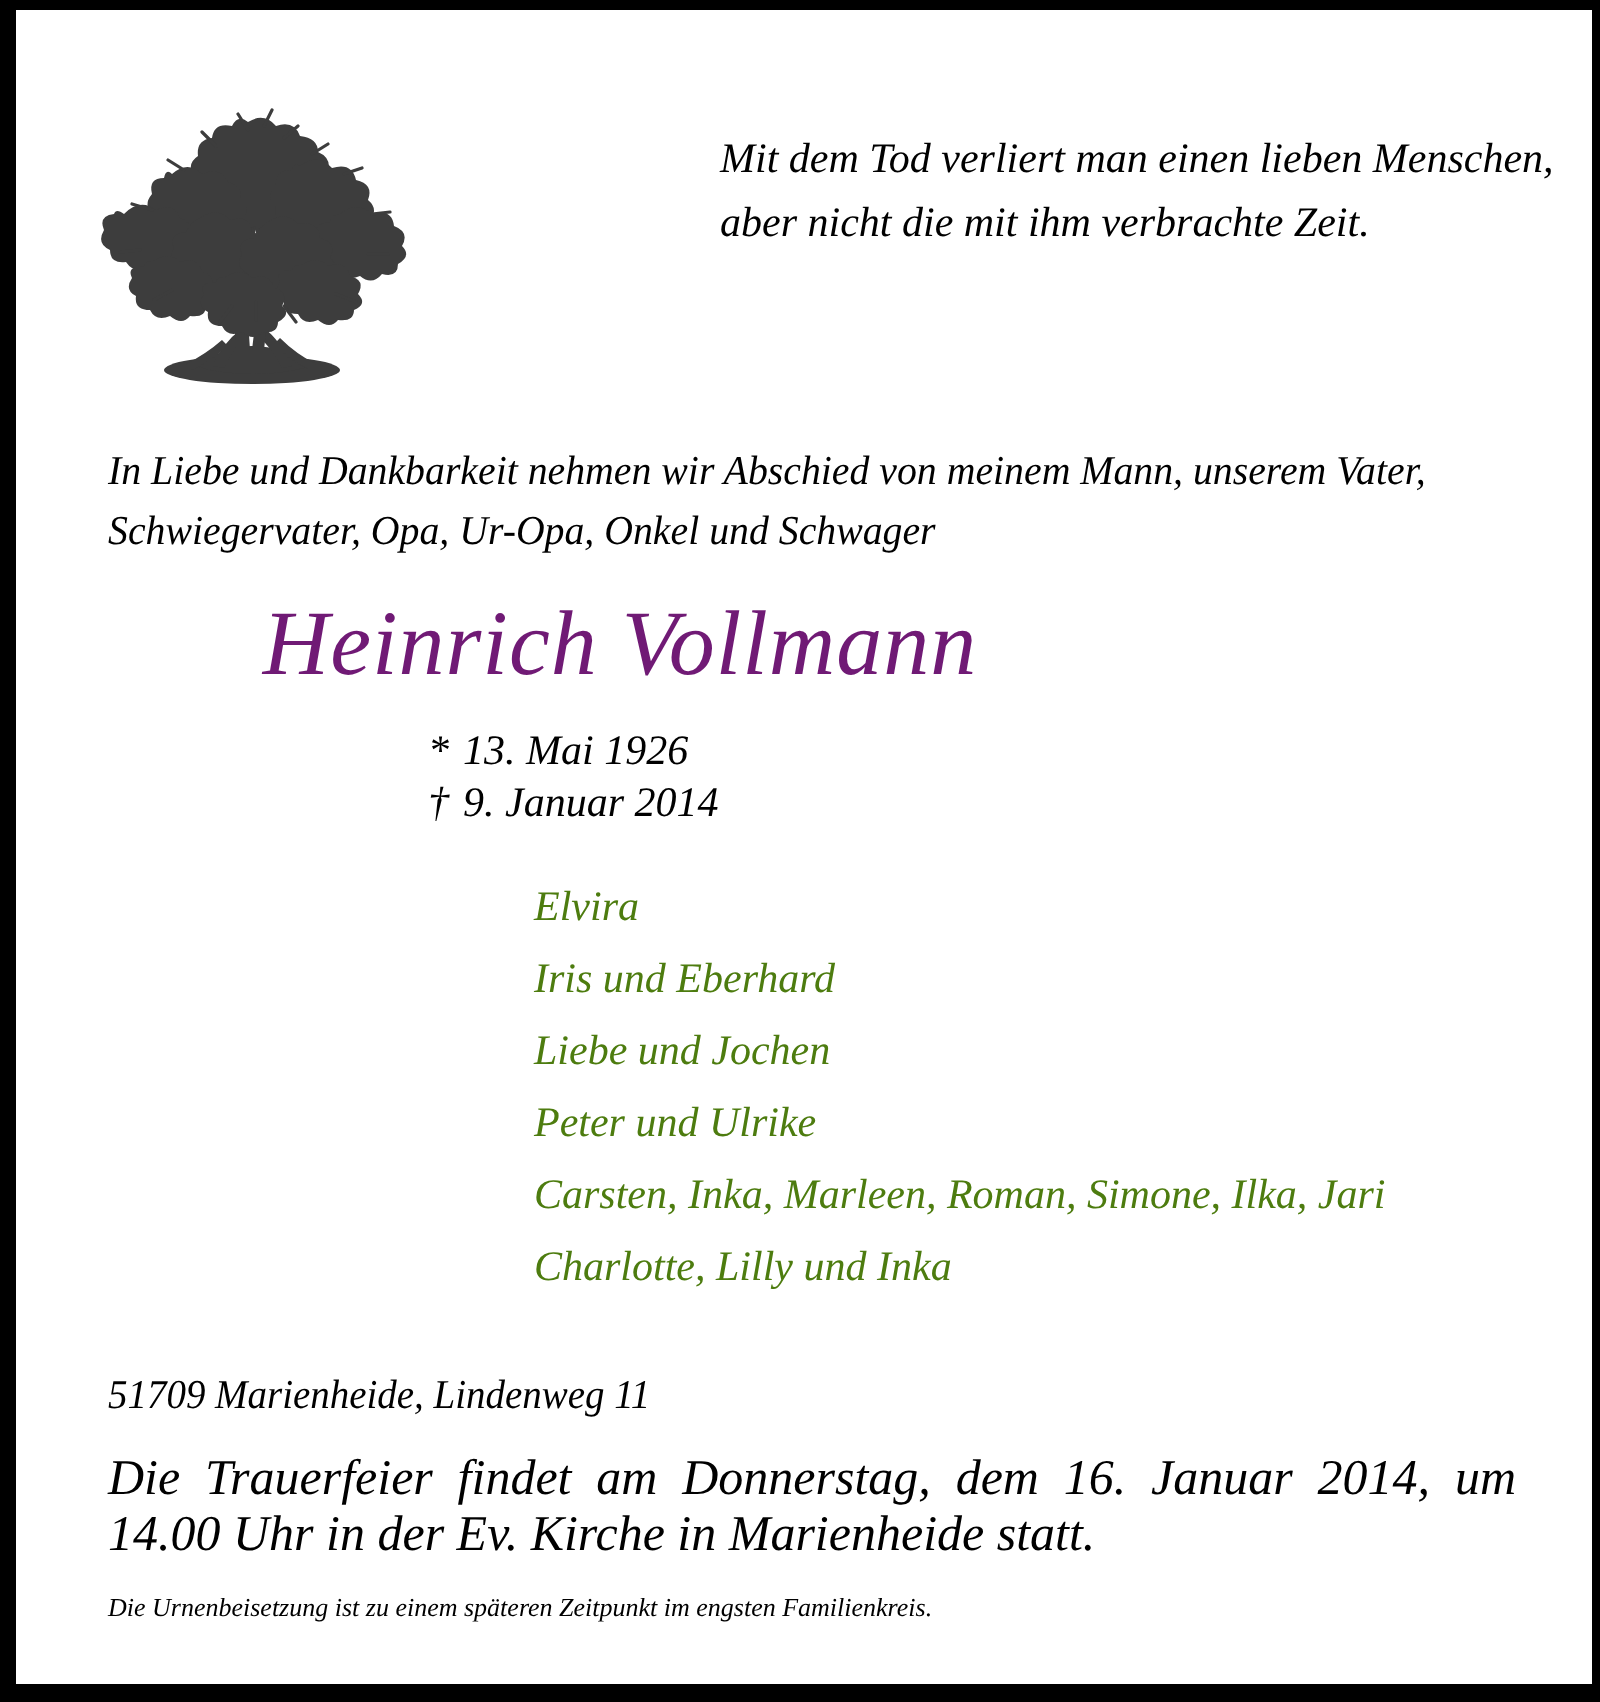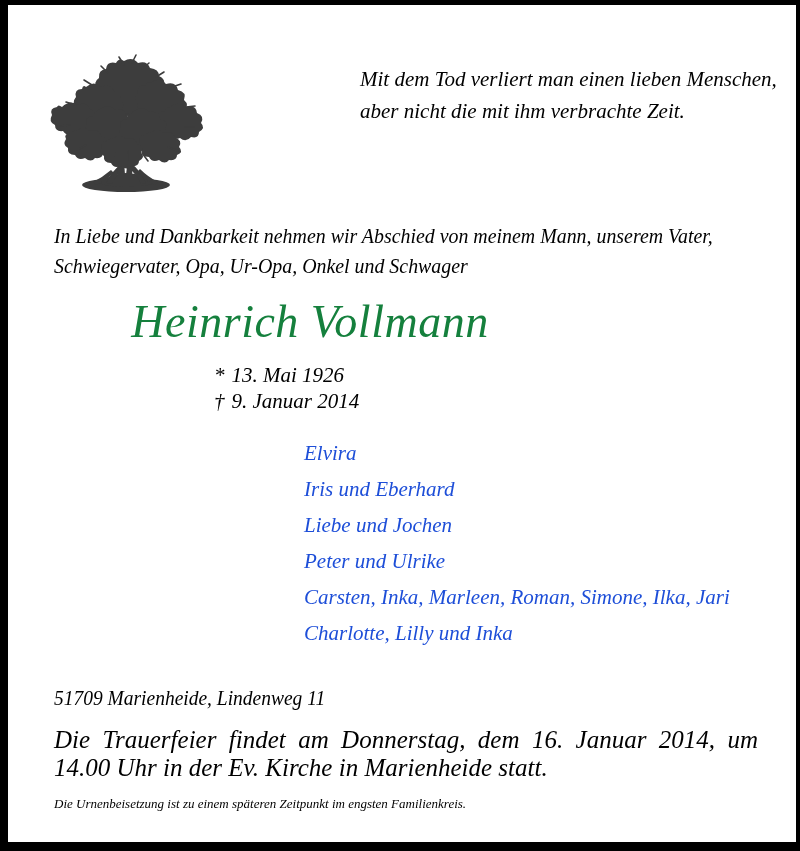--- a/index.html
+++ b/index.html
@@ -79,21 +79,21 @@
   .name {
     position: absolute;
     left: 0;
     right: 0;
     top: 291px;
     text-align: center;
     font-style: italic;
     font-size: 46px;
     line-height: 52px;
     letter-spacing: 0.5px;
-    color: #15803d;
+    color: #701a75;
     padding-right: 184px;
   }
 
   
   .dates {
     position: absolute;
     left: 206px;
     top: 357px;
     width: 400px;
     font-style: italic;
@@ -108,23 +108,22 @@
   .sym { margin-right: 7px; }
 
   
   .family {
     position: absolute;
     left: 259px;
     top: 430px;
     font-style: italic;
     font-size: 21px;
     line-height: 36px;
-    color: #1d4ed8;
+    color: #4d7c0f;
     white-space: nowrap;
-    margin-left: 37px;
   }
 
   
   .address {
     position: absolute;
     left: 46px;
     top: 679px;
     font-style: italic;
     font-size: 20.5px;
     line-height: 28px;

